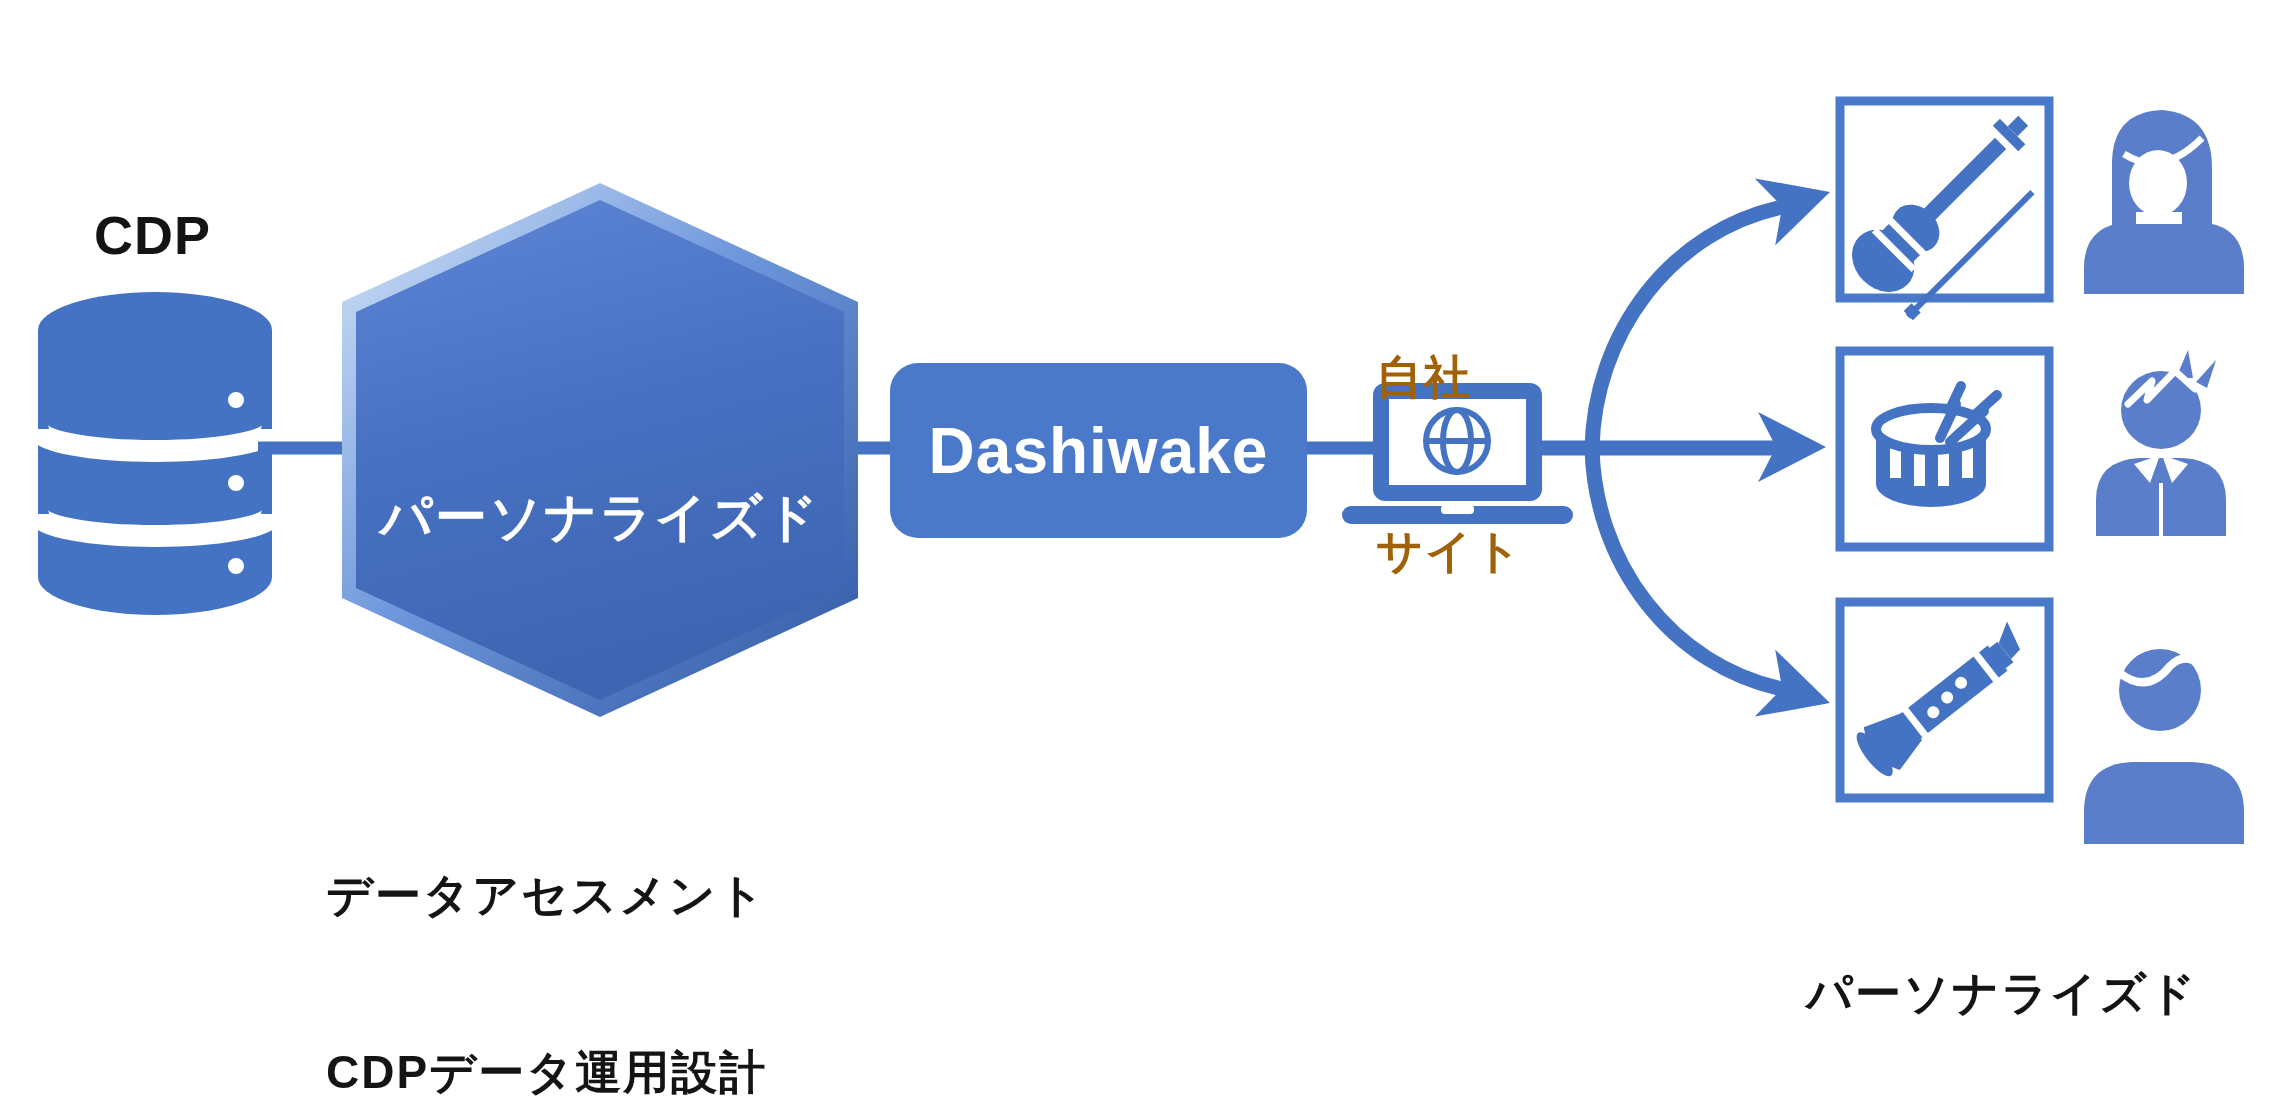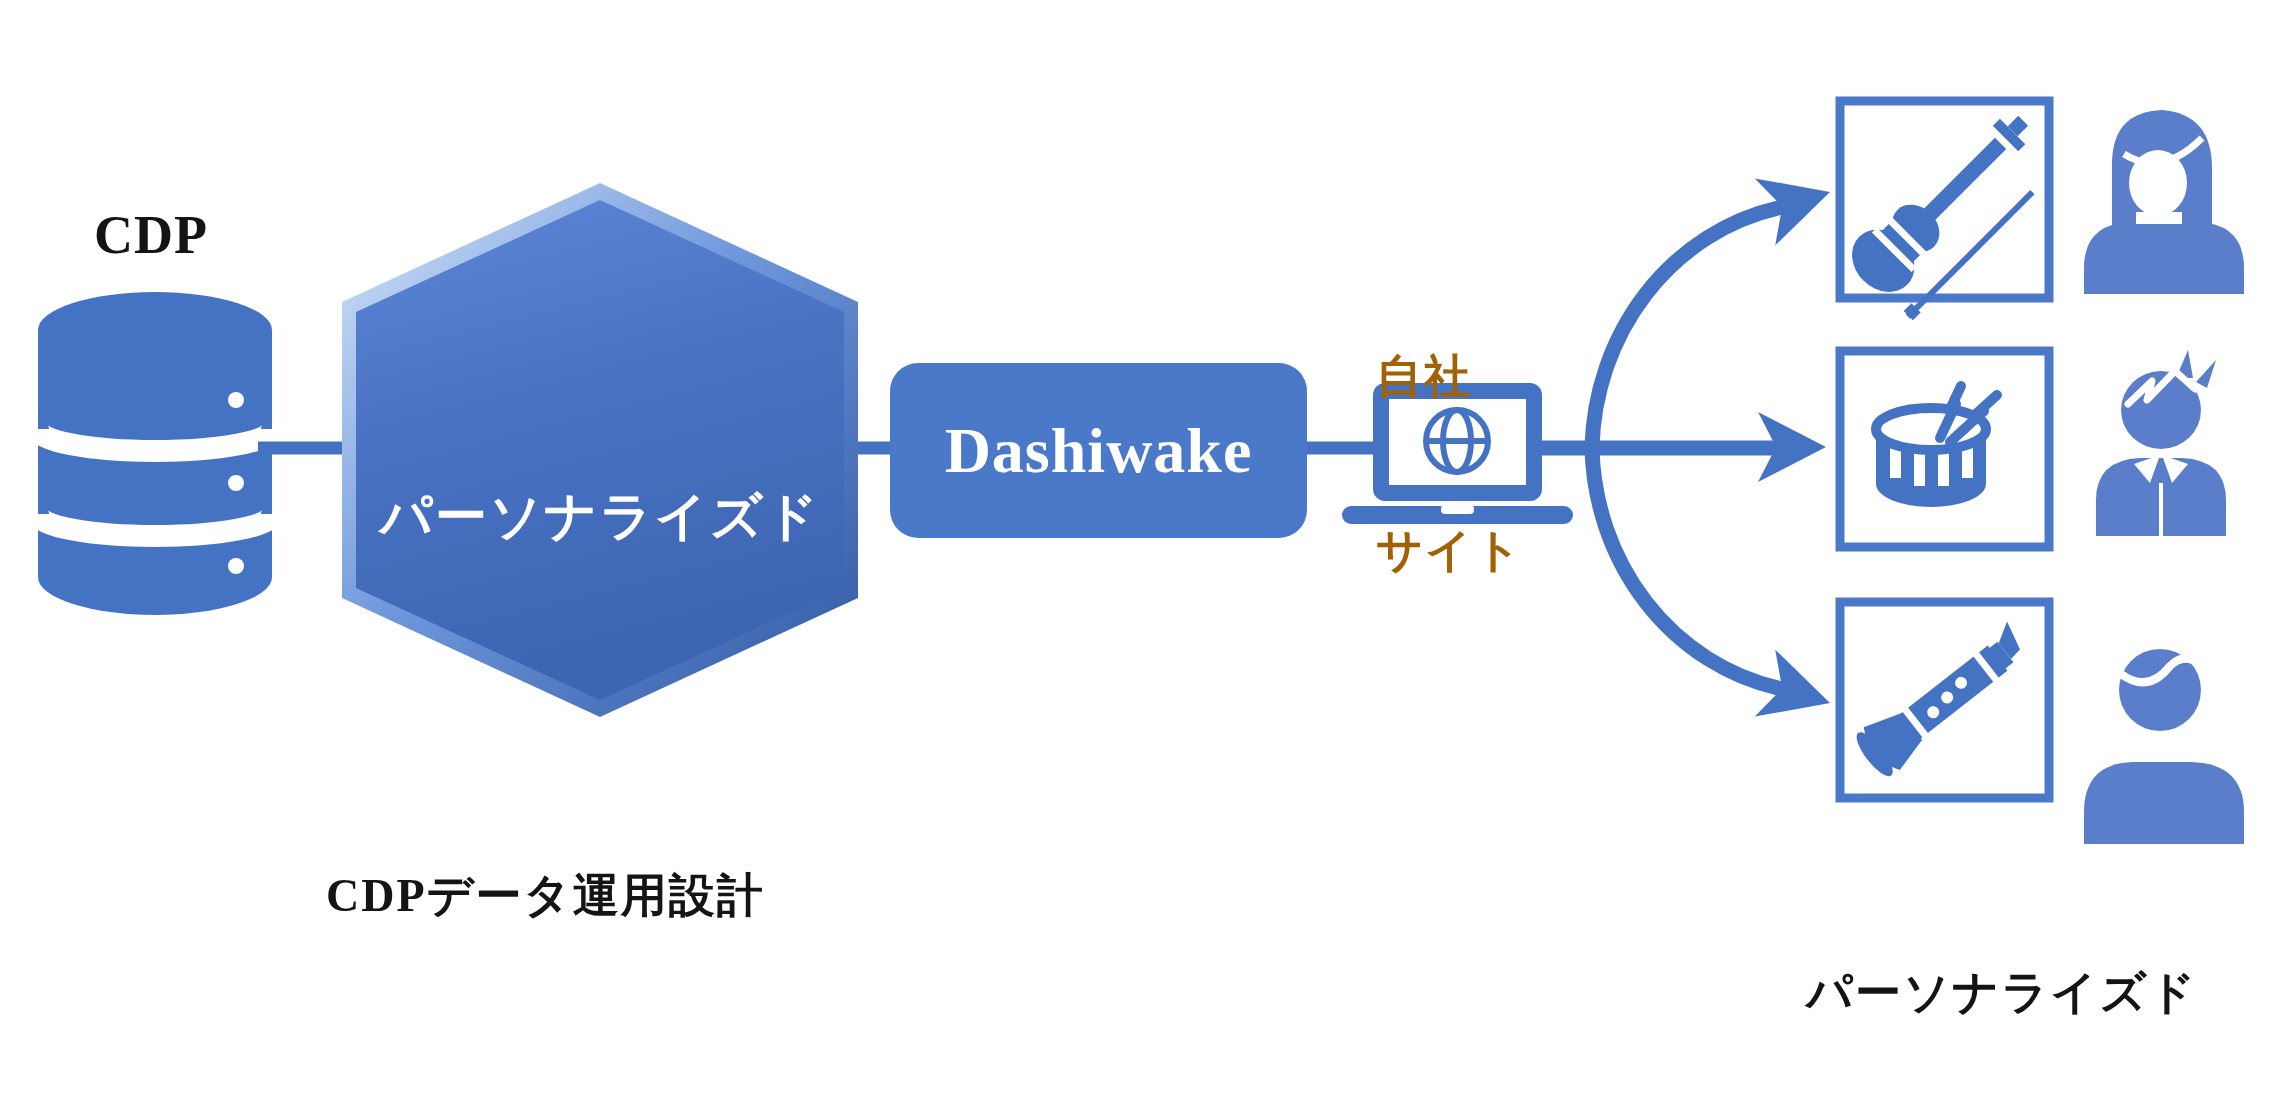--- a/index.html
+++ b/index.html
@@ -1,20 +1,20 @@
 <!DOCTYPE html>
 <html><head>
 <meta charset="utf-8">
 <style>
   html,body{margin:0;padding:0;background:#ffffff;}
   #canvas{
     position:relative;
     width:2278px;height:1100px;
     background:#ffffff;
-    font-family:Liberation Serif, serif;
+    font-family:Liberation Sans, sans-serif;
     overflow:hidden;
   }
   #diagram-svg{position:absolute;left:0;top:0;width:2278px;height:1100px;}
   .txt{position:absolute;white-space:pre;}
   .cdp-label{
     left:94px;top:204px;
     font-size:54px;font-weight:bold;color:#141414;letter-spacing:1px;
   }
   .hex-text{
     left:378px;top:342px;width:444px;
@@ -182,20 +182,21 @@
   </div>
 
   <div class="txt dashiwake-label">Dashiwake</div>
 
   <div class="txt site-label">
     <div>自社</div>
     <div>サイト</div>
   </div>
 
   <div class="txt services-list">
+    <div>データアセスメント</div>
     <div>CDPデータ運用設計</div>
     
     
     
   </div>
 
   <div class="txt output-label">
     <div>パーソナライズド</div>
     
   </div>

